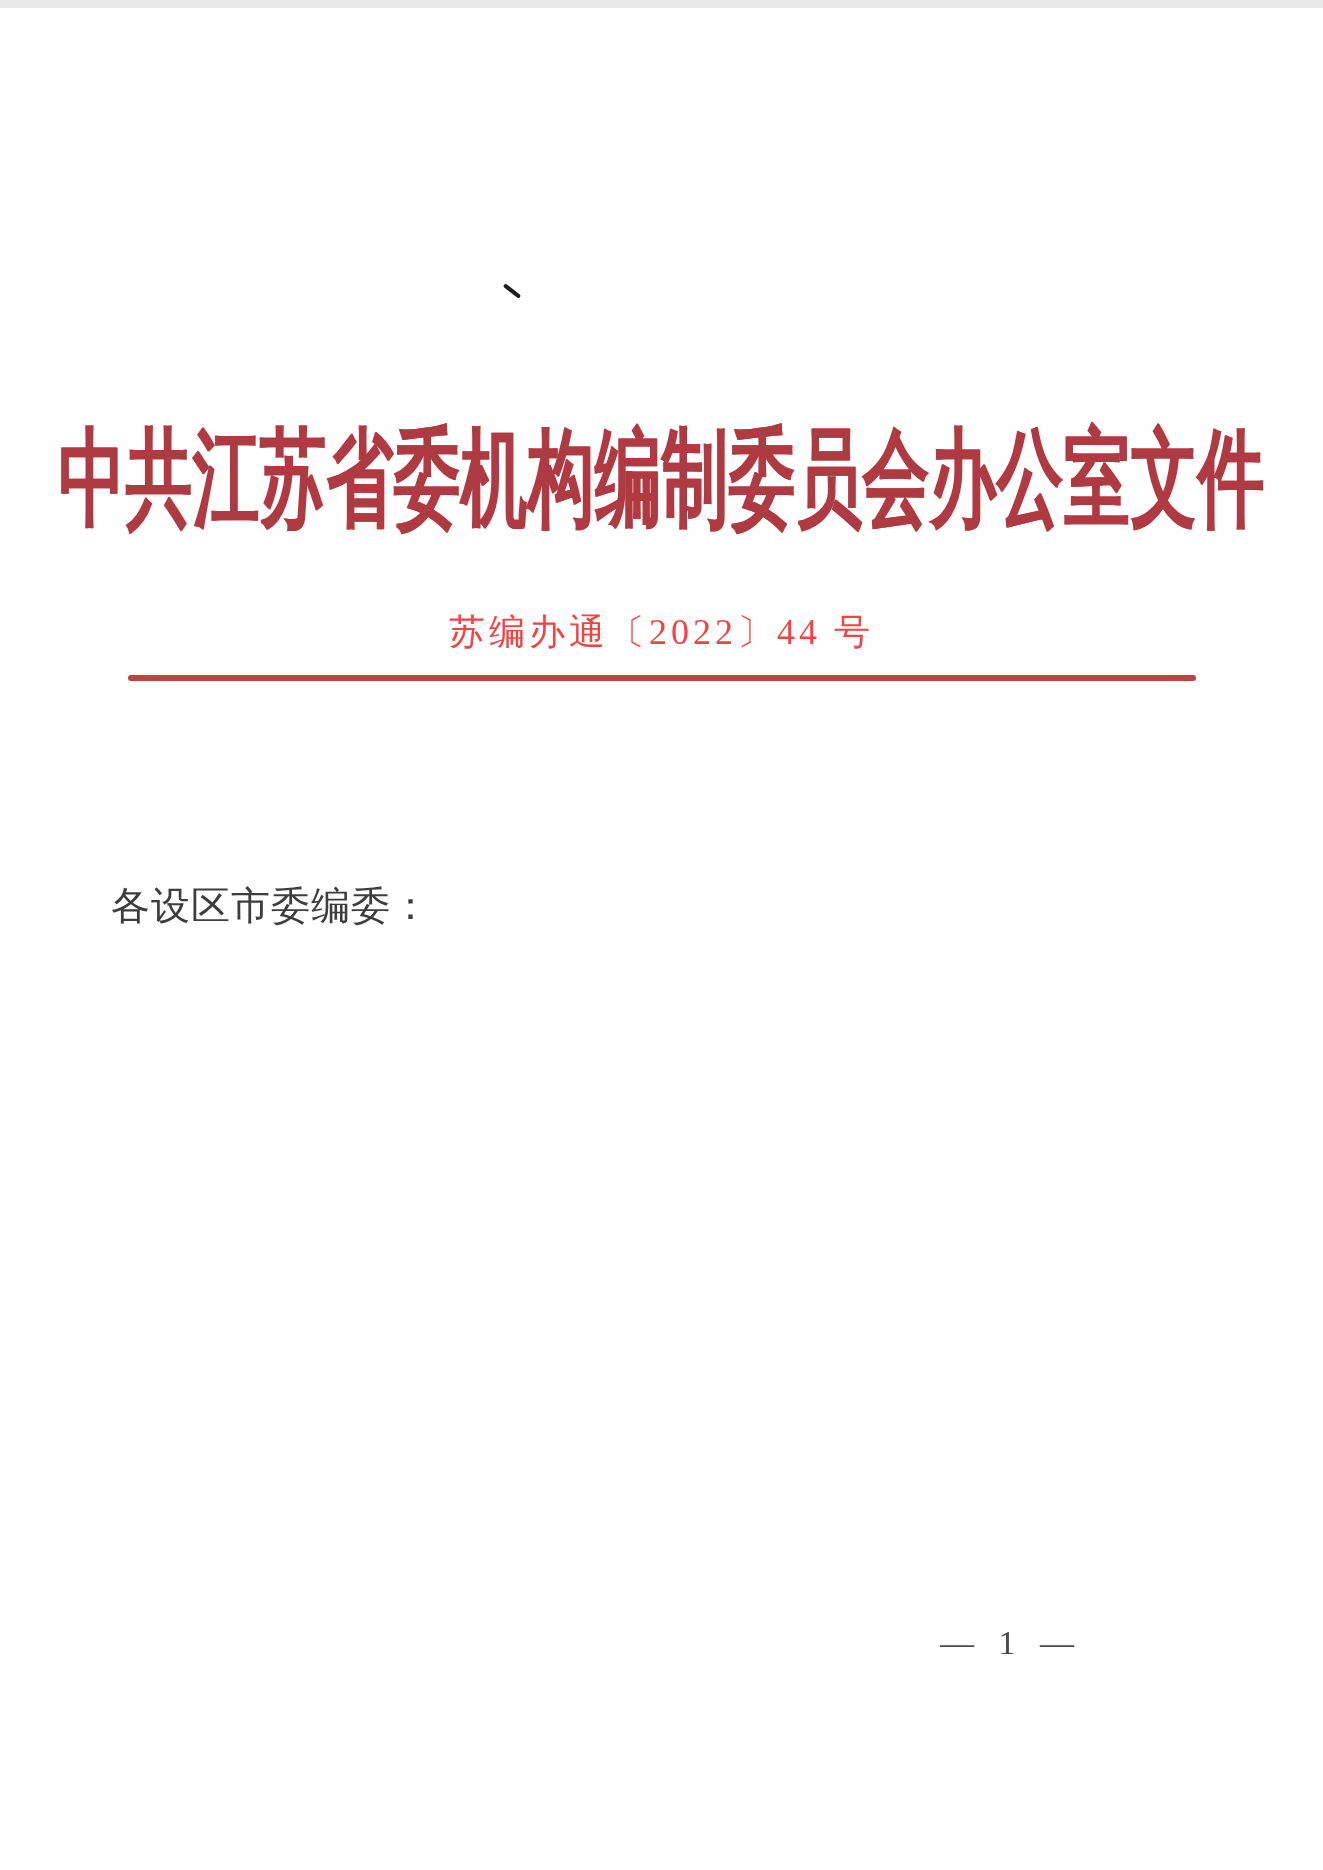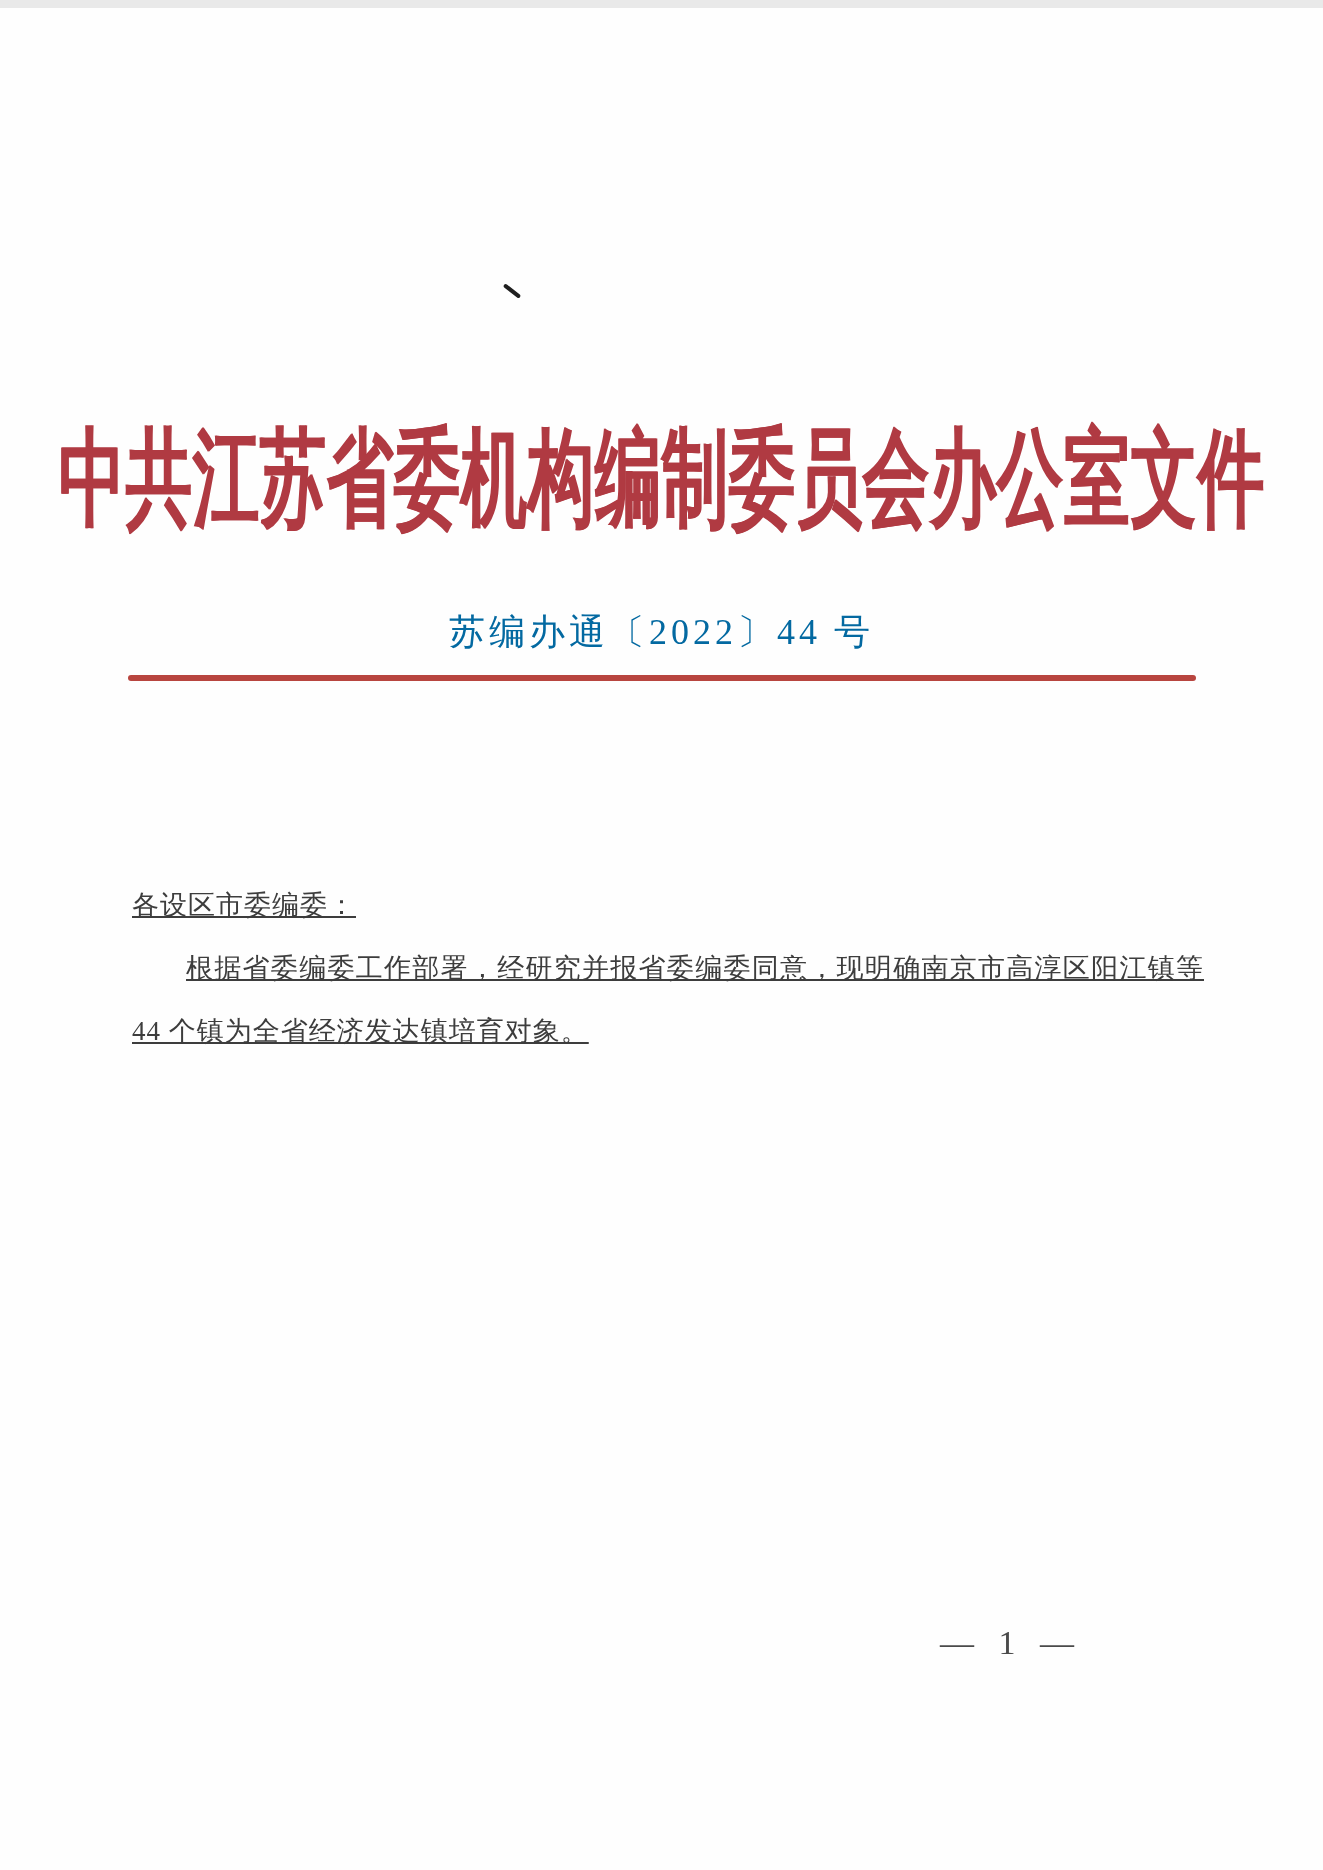--- a/index.html
+++ b/index.html
@@ -38,21 +38,21 @@
     text-shadow: 1px 0 0 var(--banner_red, #b03a42);
   }
   .doc-number {
     position: absolute;
     top: 600px;
     left: 0;
     width: 100%;
     text-align: center;
     font-size: 36px;
     letter-spacing: 4px;
-    color: #0369a1;
+    color: #ef4444;
   }
   .red-divider {
     position: absolute;
     top: 667px;
     left: 128px;
     width: 1068px;
     height: 6px;
     background: var(--divider_red, #b8453f);
     border-radius: 3px;
   }
@@ -65,29 +65,28 @@
     text-align: center;
     font-size: 50px;
     font-weight: 900;
     letter-spacing: 4px;
     color: var(--title_black, #1c1c1c);
     text-shadow: 0.5px 0 0 var(--title_black, #1c1c1c);
   }
   .body-text {
     position: absolute;
     top: 866px;
-    left: 132px;
+    left: 111px;
     width: 1072px;
-    font-size: 27px;
+    font-size: 39px;
     line-height: 63px;
     letter-spacing: 1px;
     color: var(--body_text, #3d3d3d);
     text-align: justify;
     text-justify: inter-ideograph;
-    text-decoration: underline;
   }
   .salutation { margin: 0; }
   .para {
     margin: 0;
     text-indent: 2em;
   }
   .page-number {
     position: absolute;
     top: 1616px;
     left: 940px;
@@ -106,18 +105,17 @@
 
   <div class="banner">中共江苏省委机构编制委员会办公室文件</div>
 
   <div class="doc-number">苏编办通〔2022〕44 号</div>
 
   <div class="red-divider"></div>
 
 
   <div class="body-text">
     <p class="salutation">各设区市委编委：</p>
-    <p class="para">根据省委编委工作部署，经研究并报省委编委同意，现明确南京市高淳区阳江镇等 44 个镇为全省经济发达镇培育对象。</p>
   </div>
 
   <div class="page-number">— 1 —</div>
 
 </div>
 
 </body></html>

